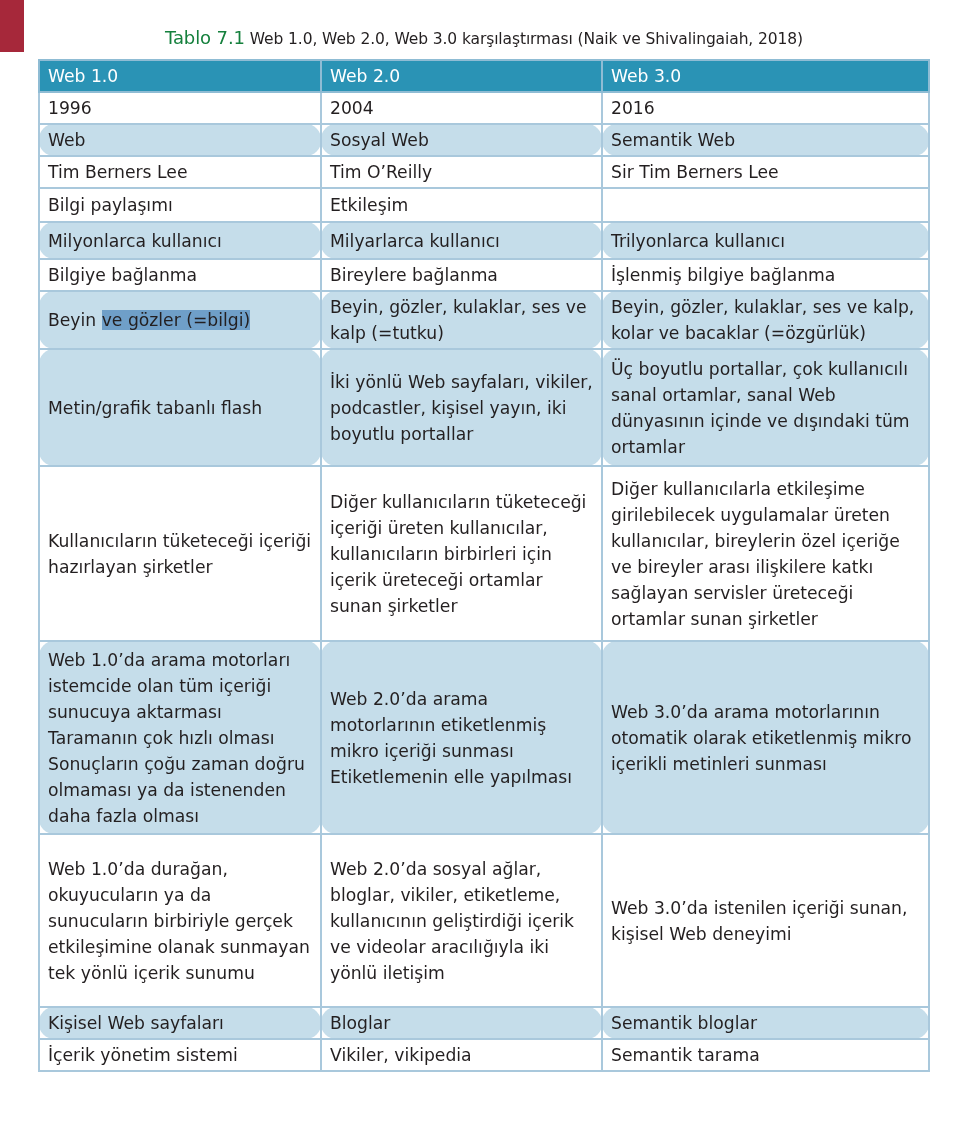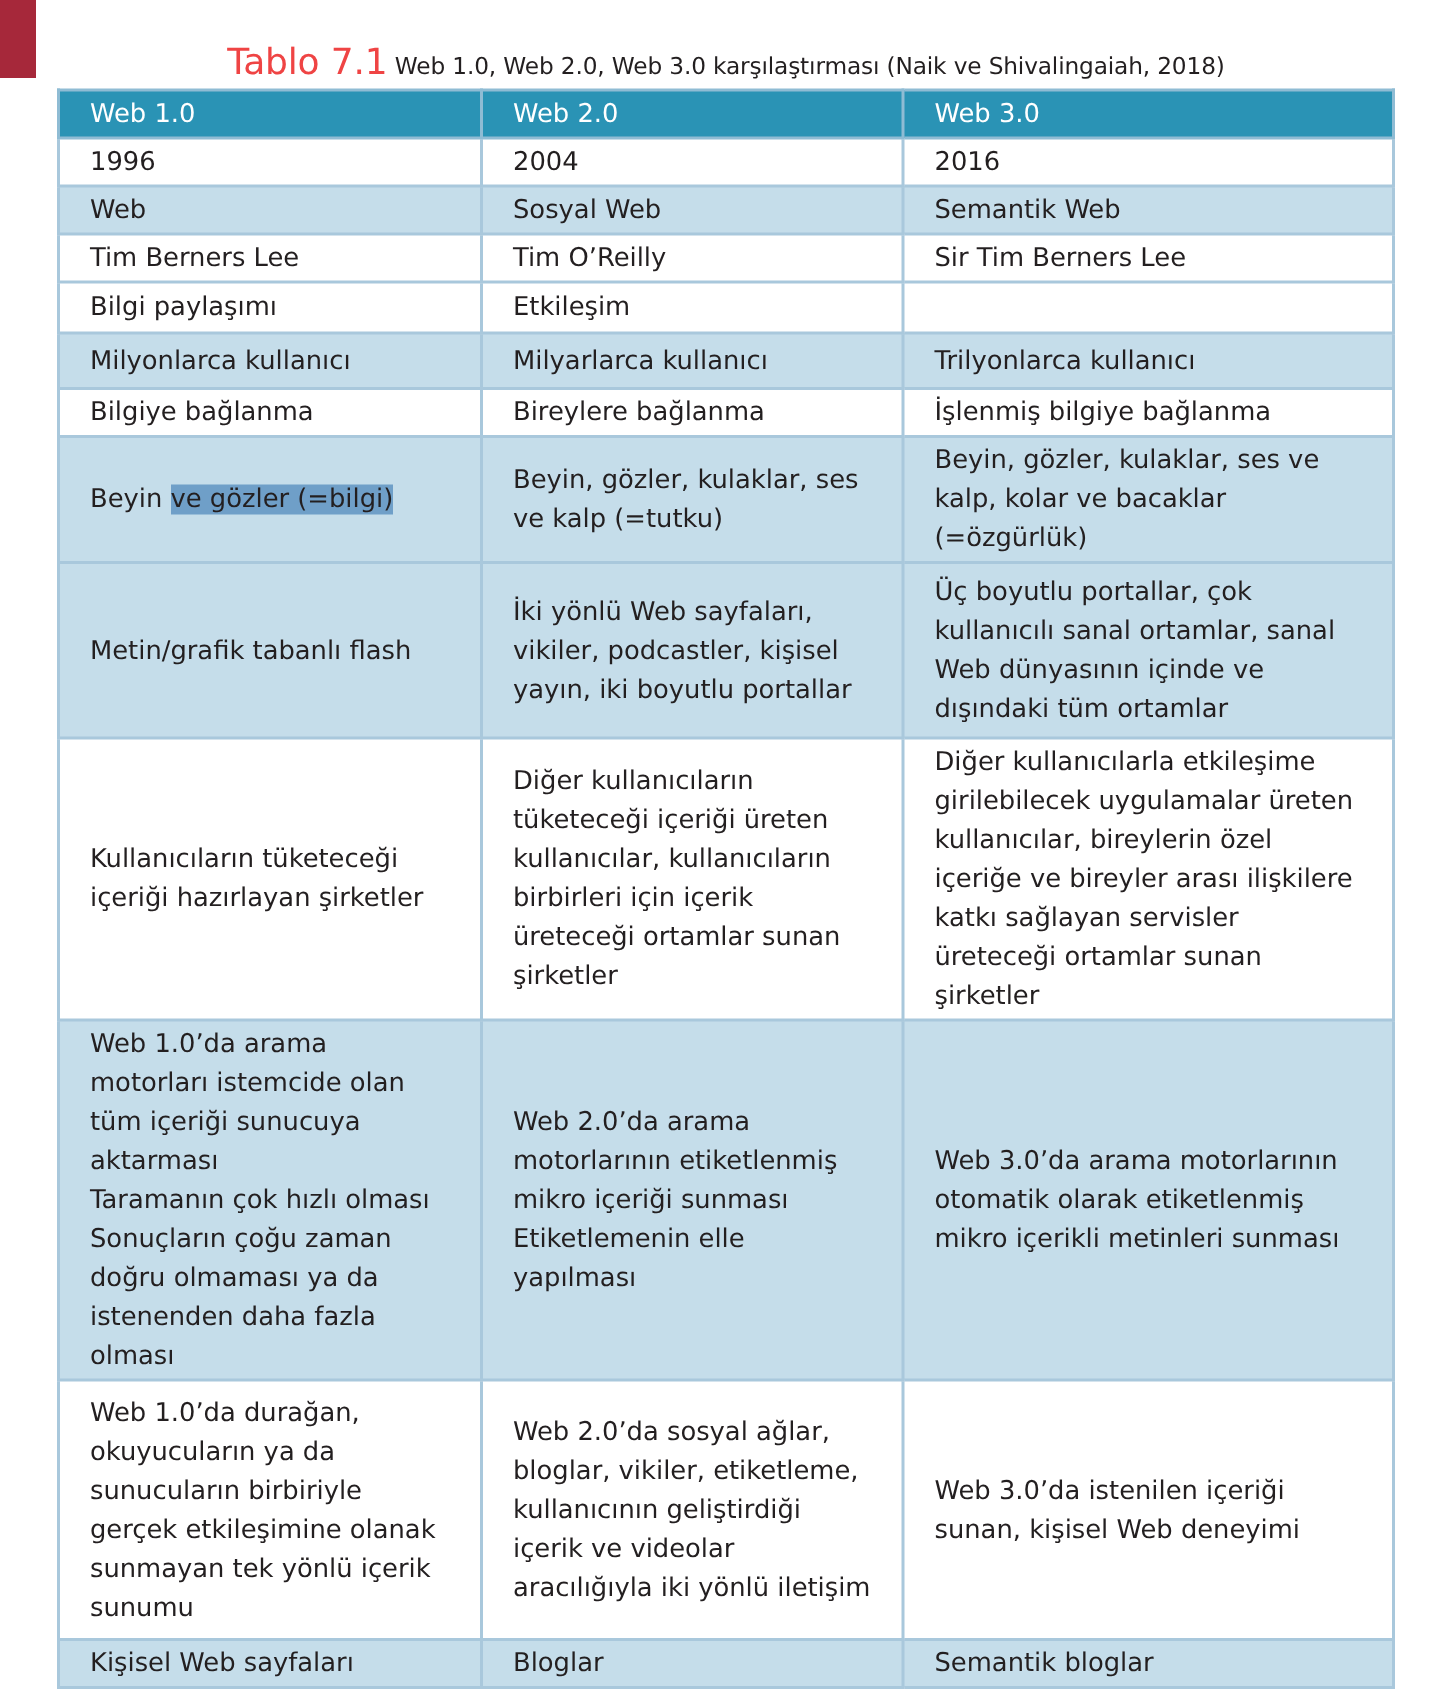--- a/index.html
+++ b/index.html
@@ -5,35 +5,35 @@
   html, body { margin: 0; padding: 0; }
   body {
     width: 968px; height: 1126px; background: #ffffff; position: relative; overflow: hidden;
     font-family: "DejaVu Sans", "Liberation Sans", sans-serif; color: #231f20;
   }
   .corner-tab { position: absolute; left: 0; top: 0; width: 24px; height: 52px; background: #a6283a; }
   .caption {
     position: absolute; top: 27px; left: 0; width: 968px; text-align: center;
     font-size: 15.5px; color: #231f20; letter-spacing: -0.1px;
   }
-  .caption .label { color: #ef4444; font-size: 24px; }
+  .caption .label { color: #15803d; font-size: 18px; }
   table.cmp {
     position: absolute; left: 38px; top: 59px; width: 890px;
     border-collapse: collapse; table-layout: fixed;
     font-size: 17.2px; line-height: 26px;
   }
   table.cmp col.c1 { width: 282px; }
   table.cmp col.c2 { width: 281px; }
   table.cmp col.c3 { width: 327px; }
   table.cmp th, table.cmp td {
-    border: 2px solid #a9c8dc; padding: 2px 20px; vertical-align: middle; text-align: left;
+    border: 2px solid #a9c8dc; padding: 2px 8px; vertical-align: middle; text-align: left;
     font-weight: normal;
   }
   table.cmp th { background: #2a93b5; color: #ffffff; height: 26px; border-color: #8fbcd4; }
-  table.cmp tr.alt td { background: #c5ddea; }
+  table.cmp tr.alt td { background: #c5ddea; border-radius: 15px; }
   table.cmp tr.plain td { background: #ffffff; }
   td.just { text-align: justify; text-align-last: left; }
   .hl { background: #6f9fc8; }
   .pre { white-space: pre-line; }
 </style>
 </head>
 <body>
 
 <div class="corner-tab"></div>
 

